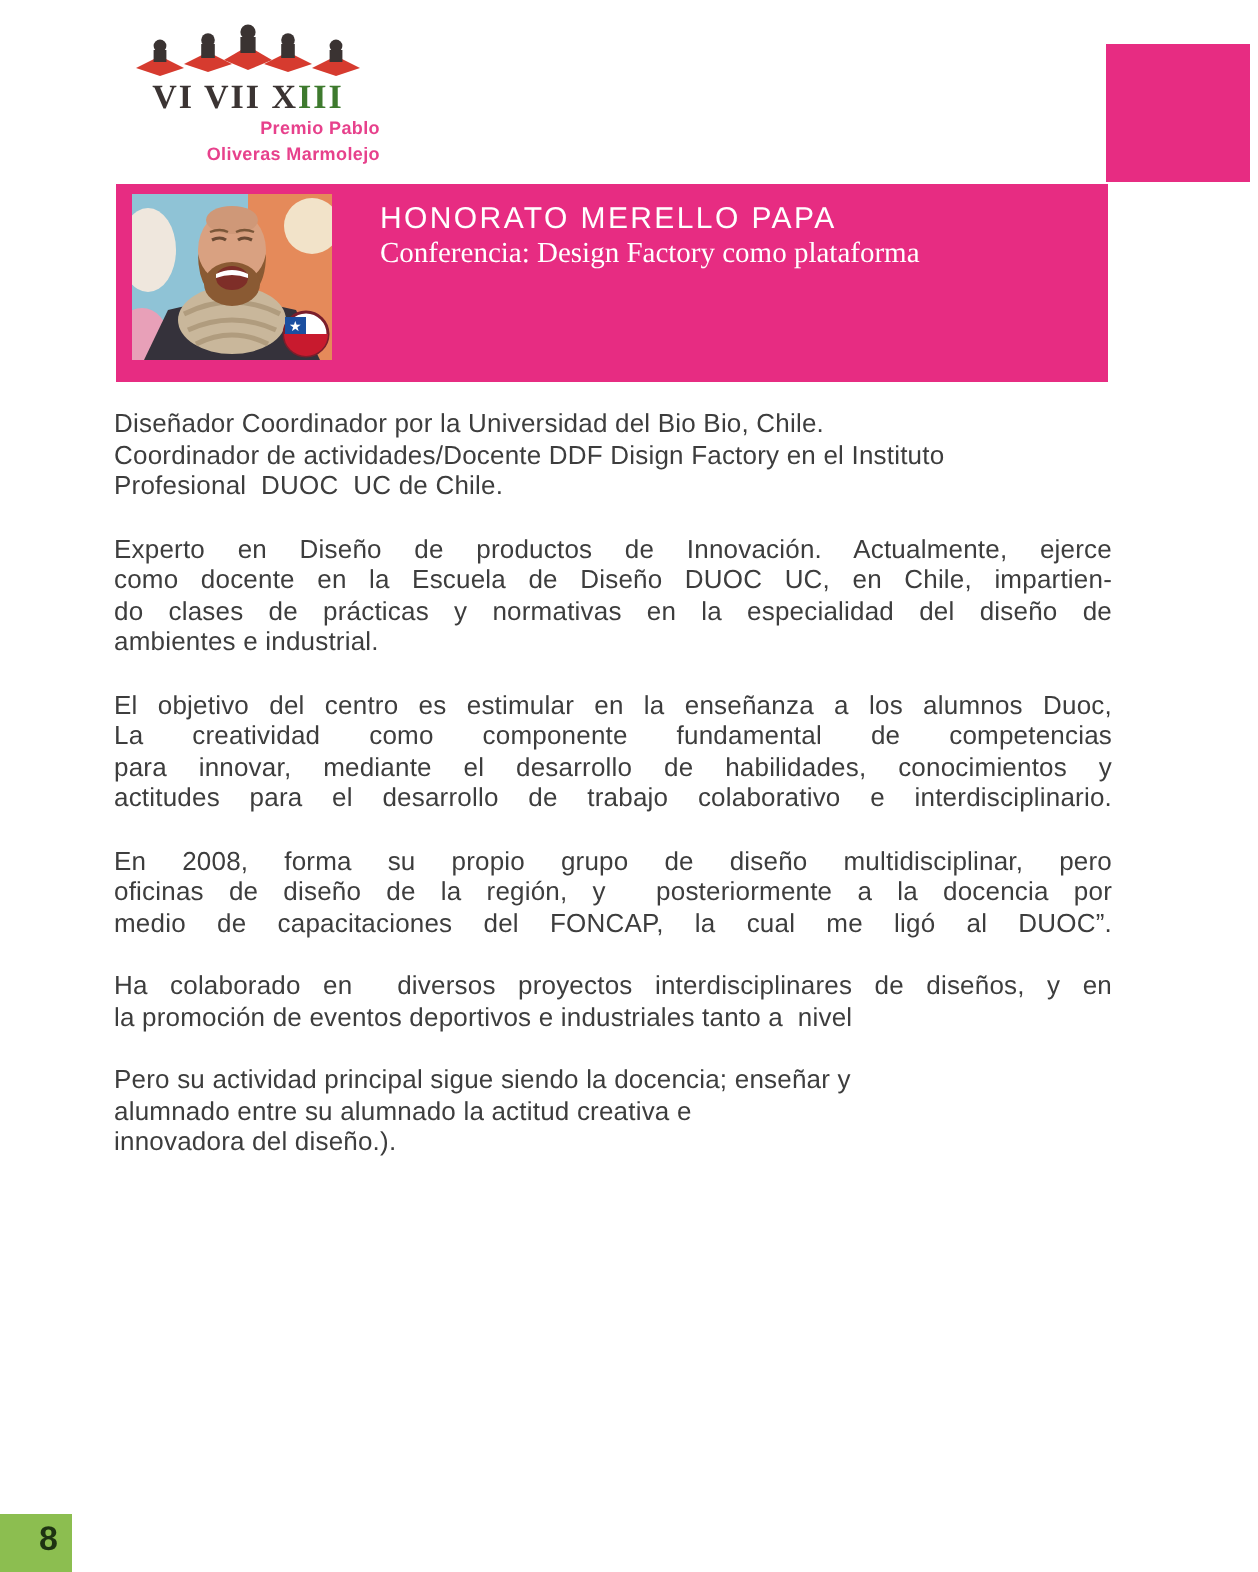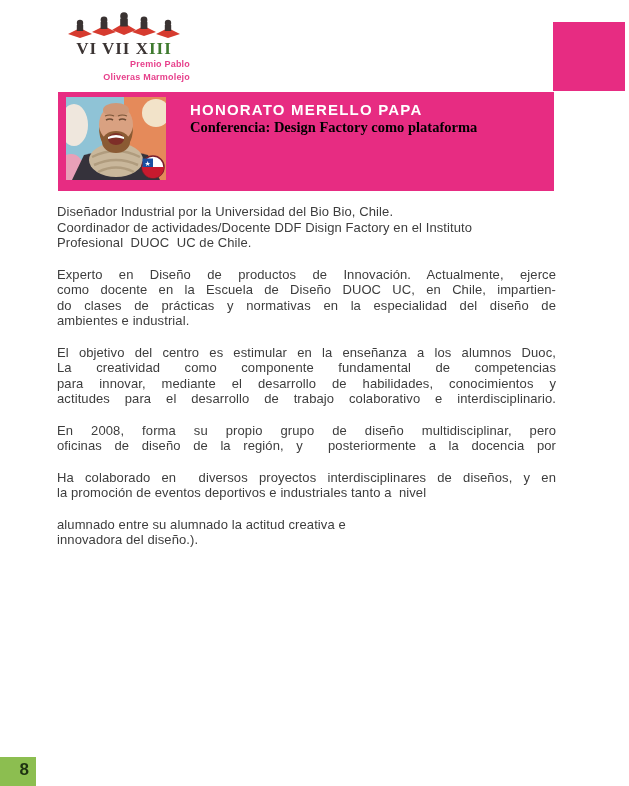--- a/index.html
+++ b/index.html
@@ -20,24 +20,24 @@
     letter-spacing:0.2px;
     text-align:right;
   }
   
   .corner-square{position:absolute;left:553px;top:22px;width:72px;height:69px;background:#e72c82;}
   
   .banner{position:absolute;left:58px;top:92px;width:496px;height:99px;background:#e72c82;}
   .photo{position:absolute;left:8px;top:5px;width:100px;height:83px;overflow:hidden;}
   .banner-text{position:absolute;left:132px;top:0;width:356px;}
   .speaker-name{
-    margin-top:9px;color:#ffffff;font-weight:bold;font-size:15px;letter-spacing:1.2px;
+    margin-top:9px;color:#ffffff;font-weight:normal;font-size:15px;letter-spacing:1.2px;
   }
   .conf-line{
-    color:#000000;font-family:"Liberation Serif",serif;font-size:14.5px;line-height:18.5px;font-weight:bold;
+    color:#ffffff;font-family:"Liberation Serif",serif;font-size:14.5px;line-height:18.5px;
   }
   .conf-line:first-of-type{margin-top:6px;}
   
   .body-text{position:absolute;left:57px;top:204px;width:499px;color:#3d3d3d;}
   .para{margin:0 0 16px 0;}
   .line{
     font-size:13px;line-height:15.5px;letter-spacing:0.1px;white-space:pre-wrap;
   }
   .jl{text-align:justify;text-align-last:justify;}
   
@@ -118,45 +118,47 @@
       </svg>
     </div>
     <div class="banner-text">
       <div class="speaker-name">HONORATO MERELLO PAPA</div>
       <div class="conf-line">Conferencia: Design Factory como plataforma</div>
     </div>
   </div>
 
   <div class="body-text">
     <div class="para">
-      <div class="line">Diseñador Industrial por la Universidad del Bio Bio, Chile.</div>
+      <div class="line">Diseñador Coordinador por la Universidad del Bio Bio, Chile.</div>
       <div class="line">Coordinador de actividades/Docente DDF Disign Factory en el Instituto</div>
       <div class="line">Profesional  DUOC  UC de Chile.</div>
     </div>
     <div class="para">
       <div class="line jl">Experto en Diseño de productos de Innovación. Actualmente, ejerce</div>
       <div class="line jl">como docente en la Escuela de Diseño DUOC UC, en Chile, impartien-</div>
       <div class="line jl">do clases de prácticas y normativas en la especialidad del diseño de</div>
       <div class="line">ambientes e industrial.</div>
     </div>
     <div class="para">
       <div class="line jl">El objetivo del centro es estimular en la enseñanza a los alumnos Duoc,</div>
       <div class="line jl">La creatividad como componente fundamental de competencias</div>
       <div class="line jl">para innovar, mediante el desarrollo de habilidades, conocimientos y</div>
       <div class="line jl">actitudes para el desarrollo de trabajo colaborativo e interdisciplinario.</div>
     </div>
     <div class="para">
       <div class="line jl">En 2008, forma su propio grupo de diseño multidisciplinar, pero</div>
       <div class="line jl">oficinas de diseño de la región, y  posteriormente a la docencia por</div>
+      <div class="line jl">medio de capacitaciones del FONCAP, la cual me ligó al DUOC”.</div>
     </div>
     <div class="para">
       <div class="line jl">Ha colaborado en  diversos proyectos interdisciplinares de diseños, y en</div>
       <div class="line">la promoción de eventos deportivos e industriales tanto a  nivel</div>
     </div>
     <div class="para">
+      <div class="line">Pero su actividad principal sigue siendo la docencia; enseñar y</div>
       <div class="line">alumnado entre su alumnado la actitud creativa e</div>
       <div class="line">innovadora del diseño.).</div>
     </div>
   </div>
 
   <div class="page-number"><span>8</span></div>
 
 </div>
 
 </body></html>

